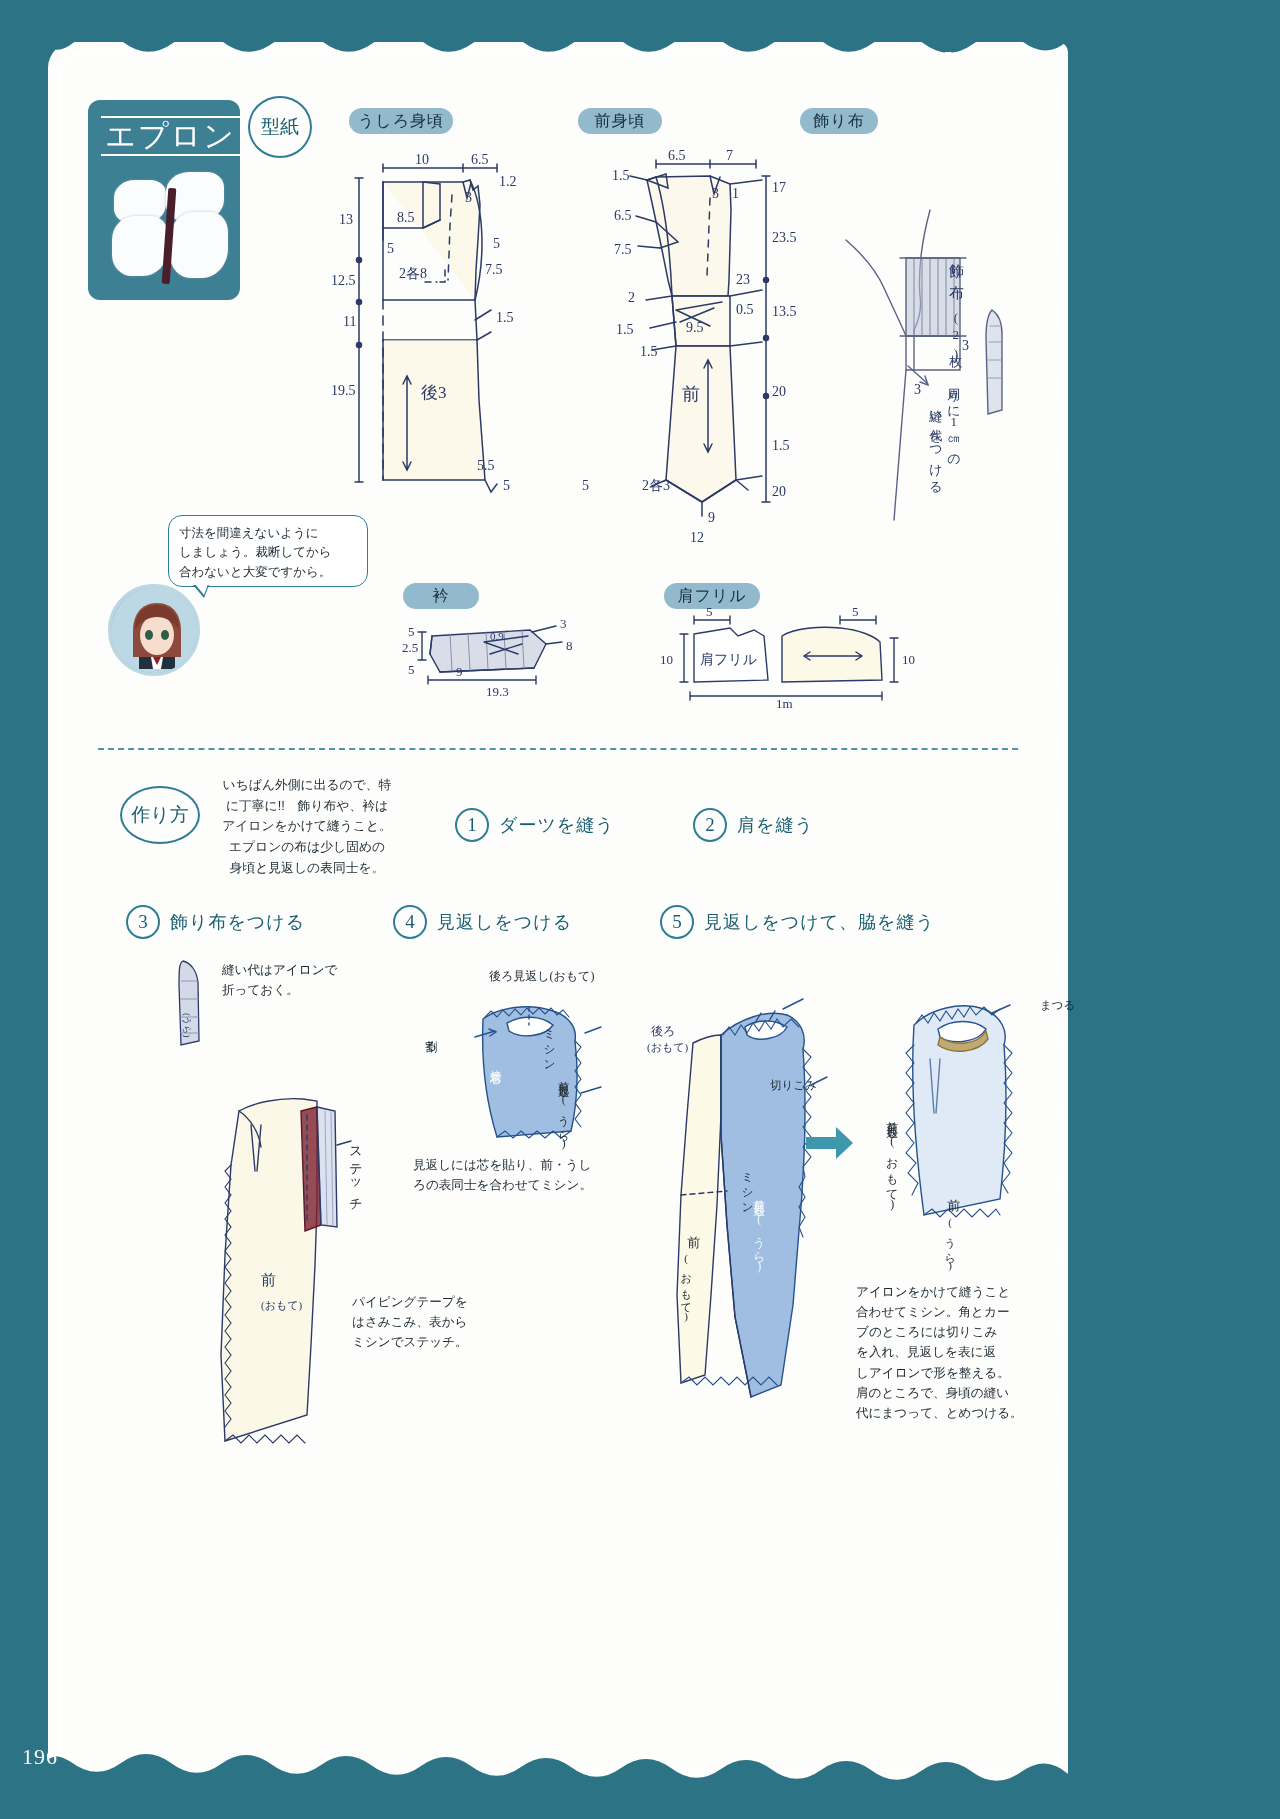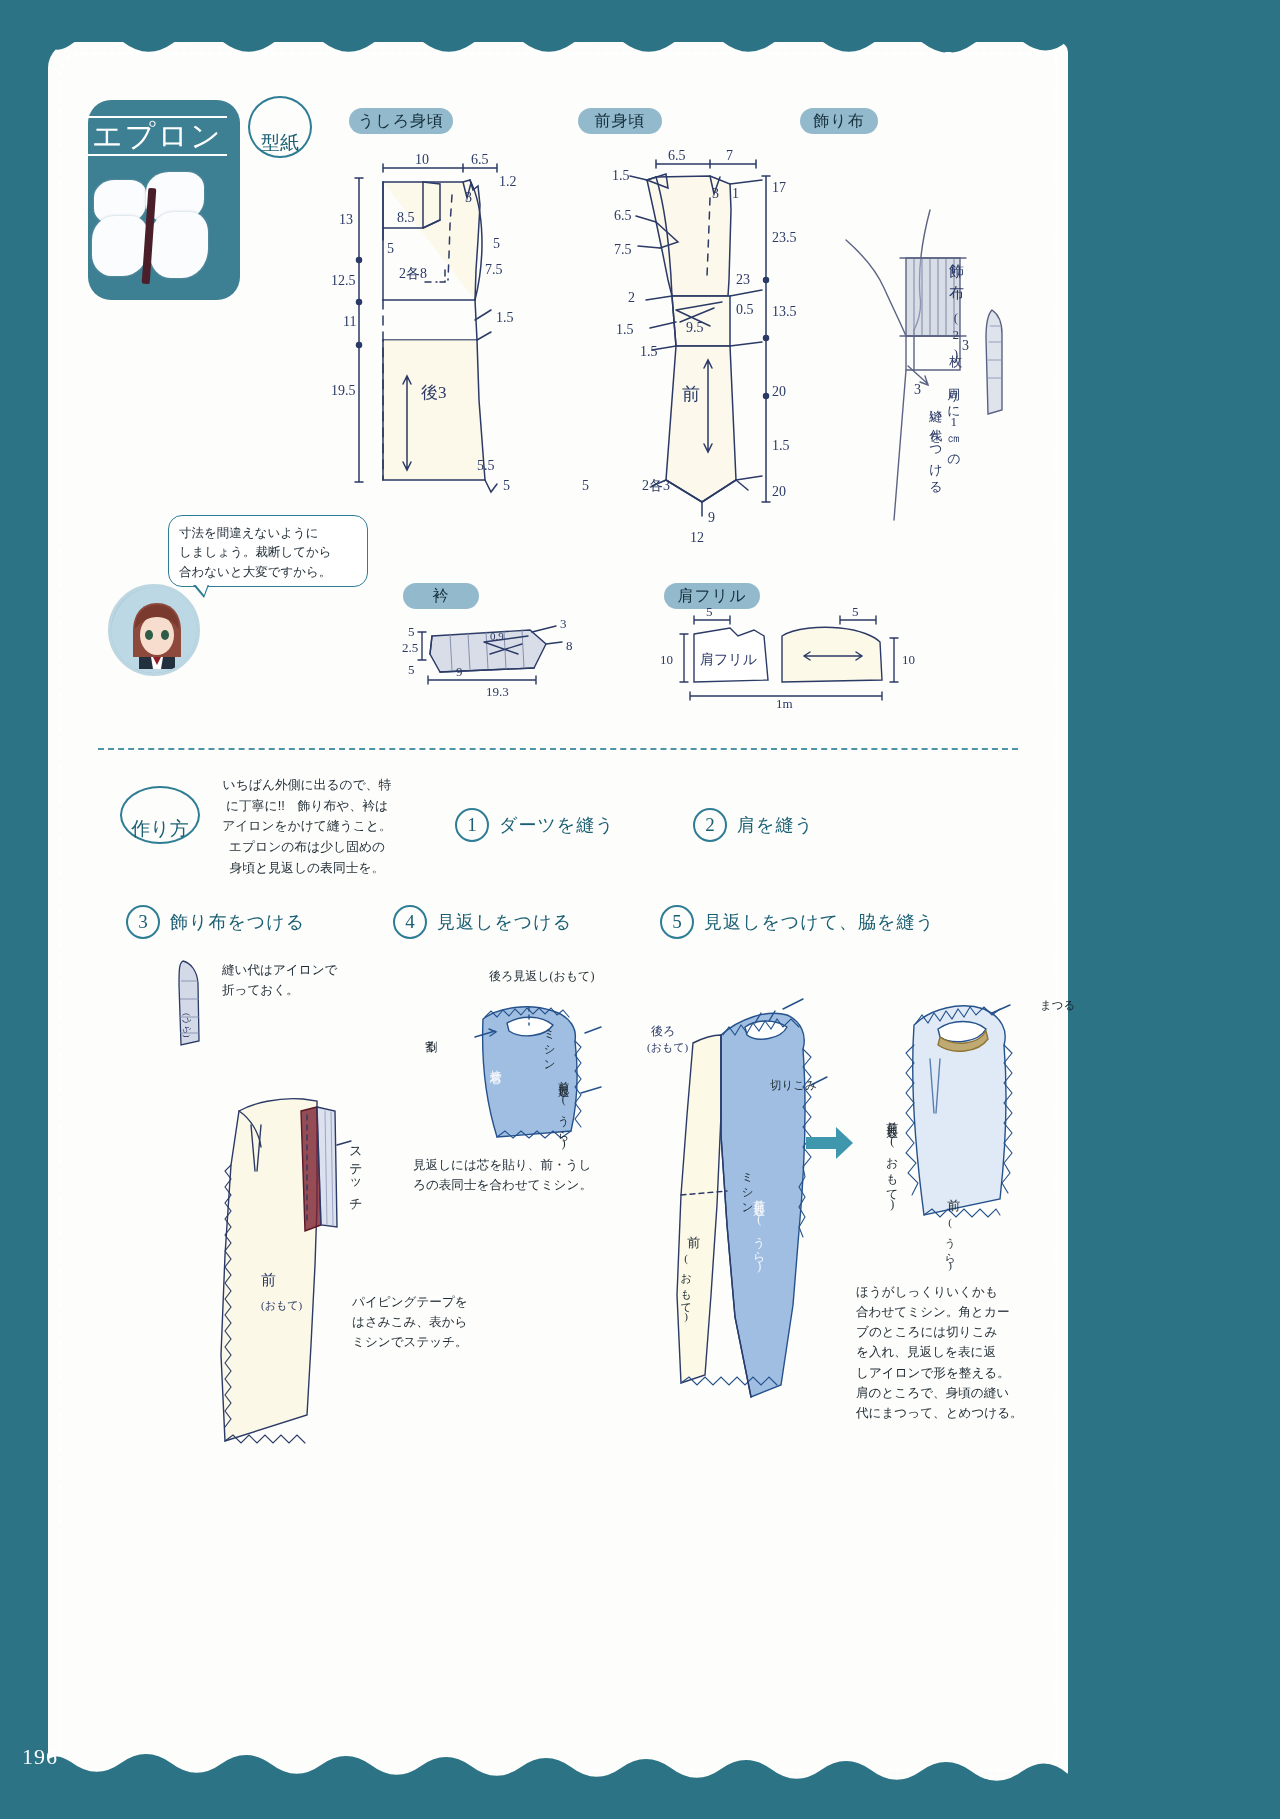--- a/index.html
+++ b/index.html
@@ -36,43 +36,43 @@
   }
   
   #pagenum {
     position: absolute; left: 22px; top: 1744px;
     color: #ffffff; font-size: 22px; letter-spacing: 1px;
     font-family: "Liberation Serif", serif;
   }
   
   #title-box {
     position: absolute; left: 88px; top: 100px; width: 152px; height: 200px;
-    background: #3d7f93; border-radius: 23px;
-    display: flex; flex-direction: column; align-items: flex-start;
+    background: #3d7f93; border-radius: 12px;
+    display: flex; flex-direction: column; align-items: flex-end;
   }
   #title-text {
     color: #fff; font-size: 30px; letter-spacing: 2px;
     border-top: 2px solid #fff; border-bottom: 2px solid #fff;
     padding: 2px 4px; margin-top: 16px; line-height: 1.05;
   }
   #product-photo {
     margin-top: 8px; width: 132px; height: 128px;
     position: relative; overflow: hidden;
   }
   .apron-frill {
     position:absolute; background:#fbfcfd; border-radius: 40% 30% 45% 35%;
     box-shadow: 0 0 3px rgba(140,170,185,.6);
   }
   .apron-strap {
     position:absolute; background:#4a1f2a; border-radius:2px;
   }
   
   .ellipse-badge {
     position: absolute; border: 2px solid #2e7d95; border-radius: 50%;
-    color: #1b5f74; display: flex; align-items: flex-end; justify-content: center;
+    color: #1b5f74; display: flex; align-items: center; justify-content: center;
     background: transparent; font-size: 19px;
   }
   
   .pill {
     position: absolute; background: #92b9cc; color: #16303c;
     border-radius: 13px; font-size: 16px; height: 26px;
     display:flex; align-items:center; justify-content:center;
     letter-spacing: 1px;
   }
   
@@ -612,21 +612,21 @@
         <path d="M124,28 L142,20"></path>
       </g>
     </svg>
   </div>
   <div class="htext" style="left:1010px; top:998px; font-size:11.5px; color:#1d2a33;">まつる</div>
   <div class="vtext" style="left:885px; top:1112px; font-size:12px; color:#1d2a33;">前見返し(おもて)</div>
   <div class="vtext" style="left:946px; top:1188px; font-size:13px; color:#1d2a33;">前</div>
   <div class="vtext" style="left:944px; top:1216px; font-size:11px; color:#1d2a33;">(うら)</div>
 
   <div class="body-note" style="left:856px; top:1282px; width:170px;">
-    <div>ほうがしっくりいくかも</div>
+    <div>アイロンをかけて縫うこと</div>
     <div>合わせてミシン。角とカー</div>
     <div>ブのところには切りこみ</div>
     <div>を入れ、見返しを表に返</div>
     <div>しアイロンで形を整える。</div>
     <div>肩のところで、身頃の縫い</div>
     <div>代にまつって、とめつける。</div>
   </div>
 
 </div>
 

